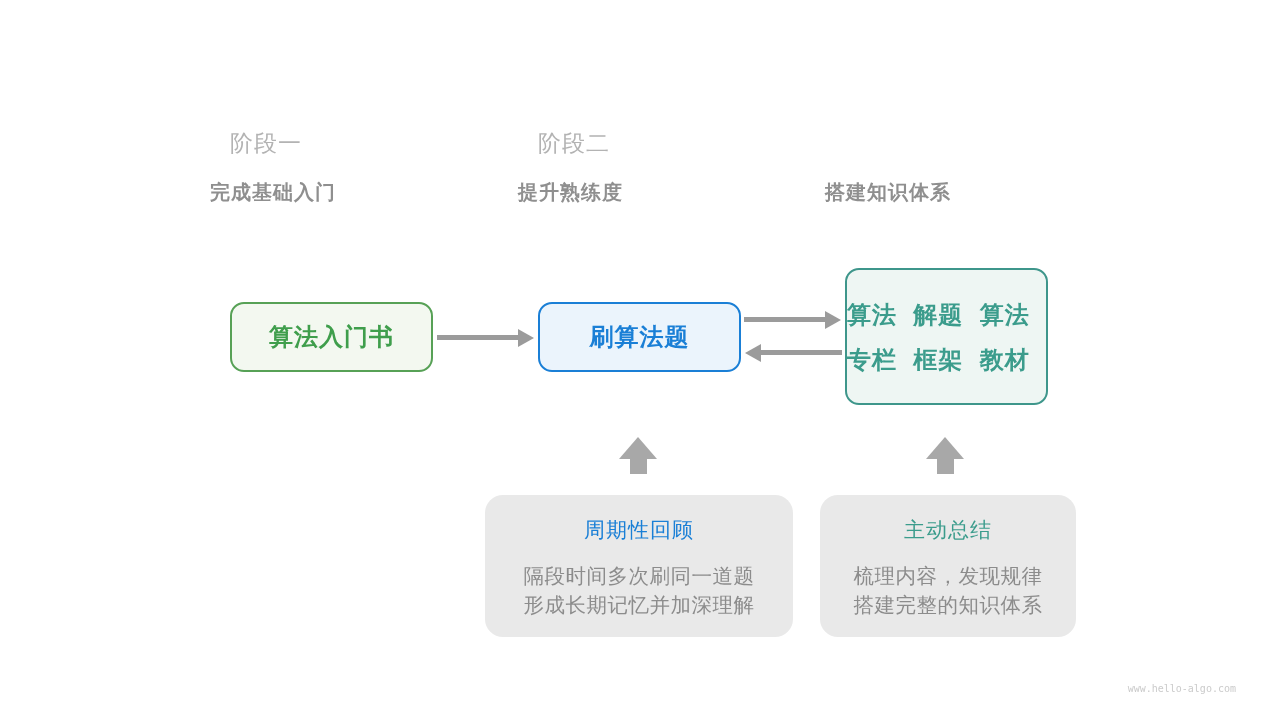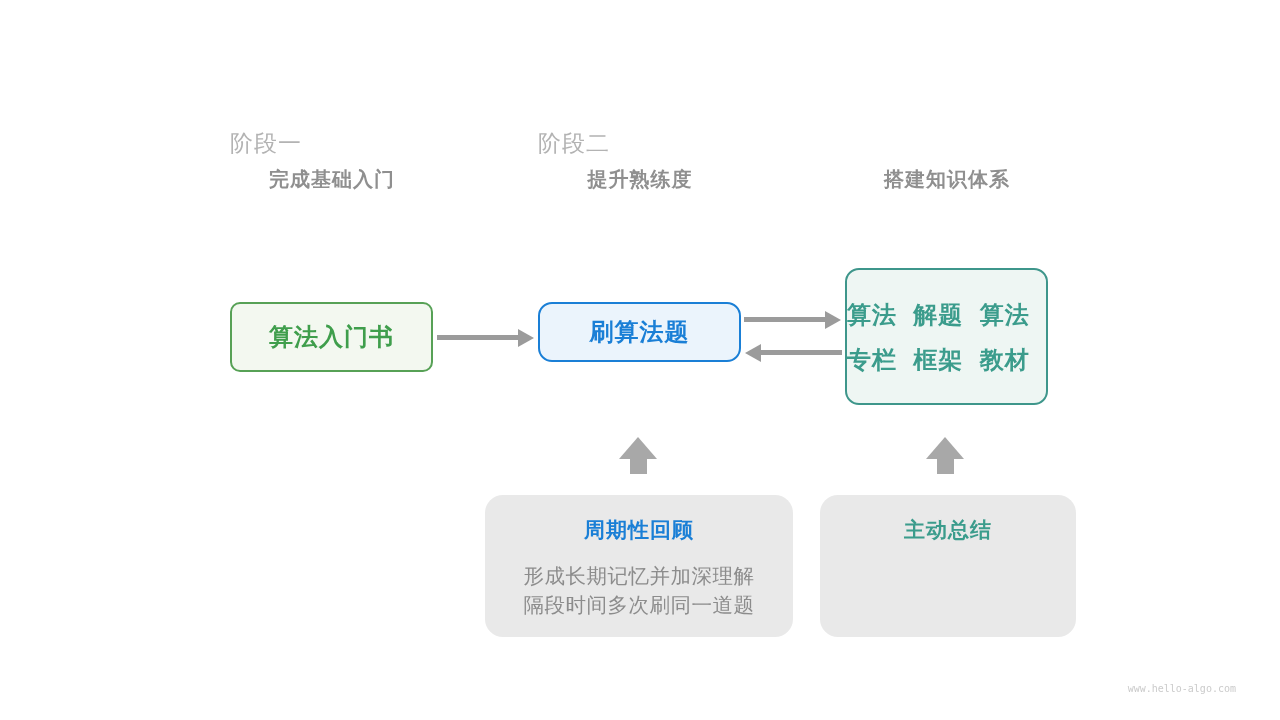--- a/index.html
+++ b/index.html
@@ -10,35 +10,35 @@
     overflow: hidden;
   }
   .canvas { position: relative; width: 1280px; height: 720px; }
 
   
   .stage-label {
     position: absolute; width: 204px; top: 128px;
     font-size: 23px; color: #b3b3b3; letter-spacing: 1px;
   }
   .stage-subtitle {
-    position: absolute; width: 244px; top: 166px;
-    text-align: center; font-size: 20px; font-weight: bold; color: #8f8f8f;
+    position: absolute; width: 244px; top: 179px;
+    font-size: 20px; font-weight: bold; color: #8f8f8f;
     letter-spacing: 1px;
   }
 
   
   .flow-box {
     position: absolute; box-sizing: border-box;
     border-radius: 14px; border: 2.5px solid;
     display: flex; flex-direction: row; align-items: center; justify-content: center;
     font-weight: bold; font-size: 24px; letter-spacing: 1px;
   }
   .box-green  { left: 230px; top: 302px; width: 203px; height: 70px;
-                border-color: #57a156; background: #f3f8f0; color: #3f9e4c; border-radius: 10px; }
-  .box-blue   { left: 538px; top: 302px; width: 203px; height: 60px;
+                border-color: #57a156; background: #f3f8f0; color: #3f9e4c; }
+  .box-blue   { left: 538px; top: 302px; width: 203px; height: 70px;
                 border-color: #1a7fd6; background: #ebf4fc; color: #1a7fd6; }
   .box-teal   { left: 845px; top: 268px; width: 203px; height: 137px;
                 border-color: #3e968b; background: #eef6f3; color: #3b9c8c; }
   .box-teal .line { line-height: 45px; }
 
   
   .h-arrow { position: absolute; height: 5px; background: #9b9b9b; }
   .h-arrow.head-right::after {
     content: ""; position: absolute; right: -15px; top: -6.5px;
     width: 0; height: 0;
@@ -60,21 +60,21 @@
     border-bottom: 22px solid #a8a8a8;
   }
   .up-arrow .stem { width: 17px; height: 15px; background: #a8a8a8; margin: 0 auto; }
 
   
   .note-box {
     position: absolute; top: 495px; height: 142px; box-sizing: border-box;
     background: #e9e9e9; border-radius: 18px;
     text-align: center; padding-top: 21px;
   }
-  .note-title { font-size: 21px; font-weight: bold; letter-spacing: 1px; }
+  .note-title { font-size: 21px; font-weight: normal; letter-spacing: 1px; }
   .note-title.blue { color: #1a7fd6; }
   .note-title.teal { color: #3b9c8c; }
   .note-body { margin-top: 17px; font-size: 20.5px; color: #8c8c8c; line-height: 29px; letter-spacing: 0.5px; }
 
   .watermark {
     position: absolute; right: 44px; bottom: 26px;
     font-family: "DejaVu Sans Mono", "Liberation Mono", monospace;
     font-size: 10px; color: #cbcbcb;
   }
 </style>
@@ -113,24 +113,28 @@
       <div class="stem"></div>
   </div>
   <div class="up-arrow" style="left:926px; top:437px;">
     <div class="head"></div>
       <div class="stem"></div>
   </div>
 
   <div class="note-box" style="left:485px; width:308px;">
     <div class="note-title blue">周期性回顾</div>
     <div class="note-body">
+      <div>隔段时间多次刷同一道题</div>
       <div>形成长期记忆并加深理解</div>
-      <div>隔段时间多次刷同一道题</div>
     </div>
   </div>
 
   <div class="note-box" style="left:820px; width:256px;">
     <div class="note-title teal">主动总结</div>
+    <div class="note-body">
+      <div>梳理内容，发现规律</div>
+      <div>搭建完整的知识体系</div>
+    </div>
   </div>
 
   <div class="watermark">www.hello-algo.com</div>
 
 </div>
 
 </body></html>

